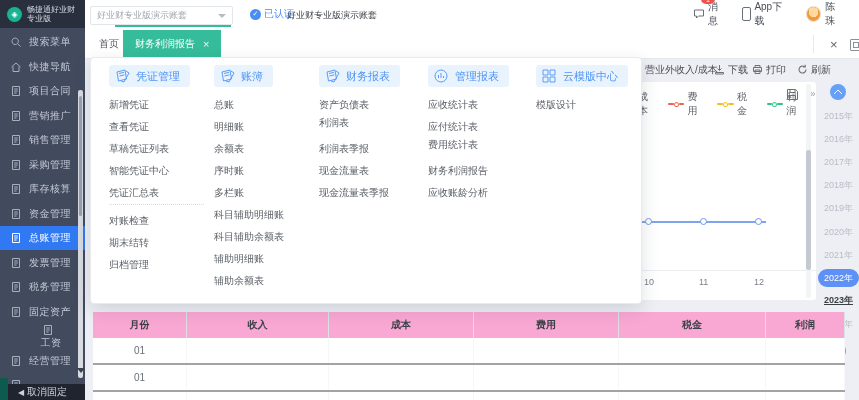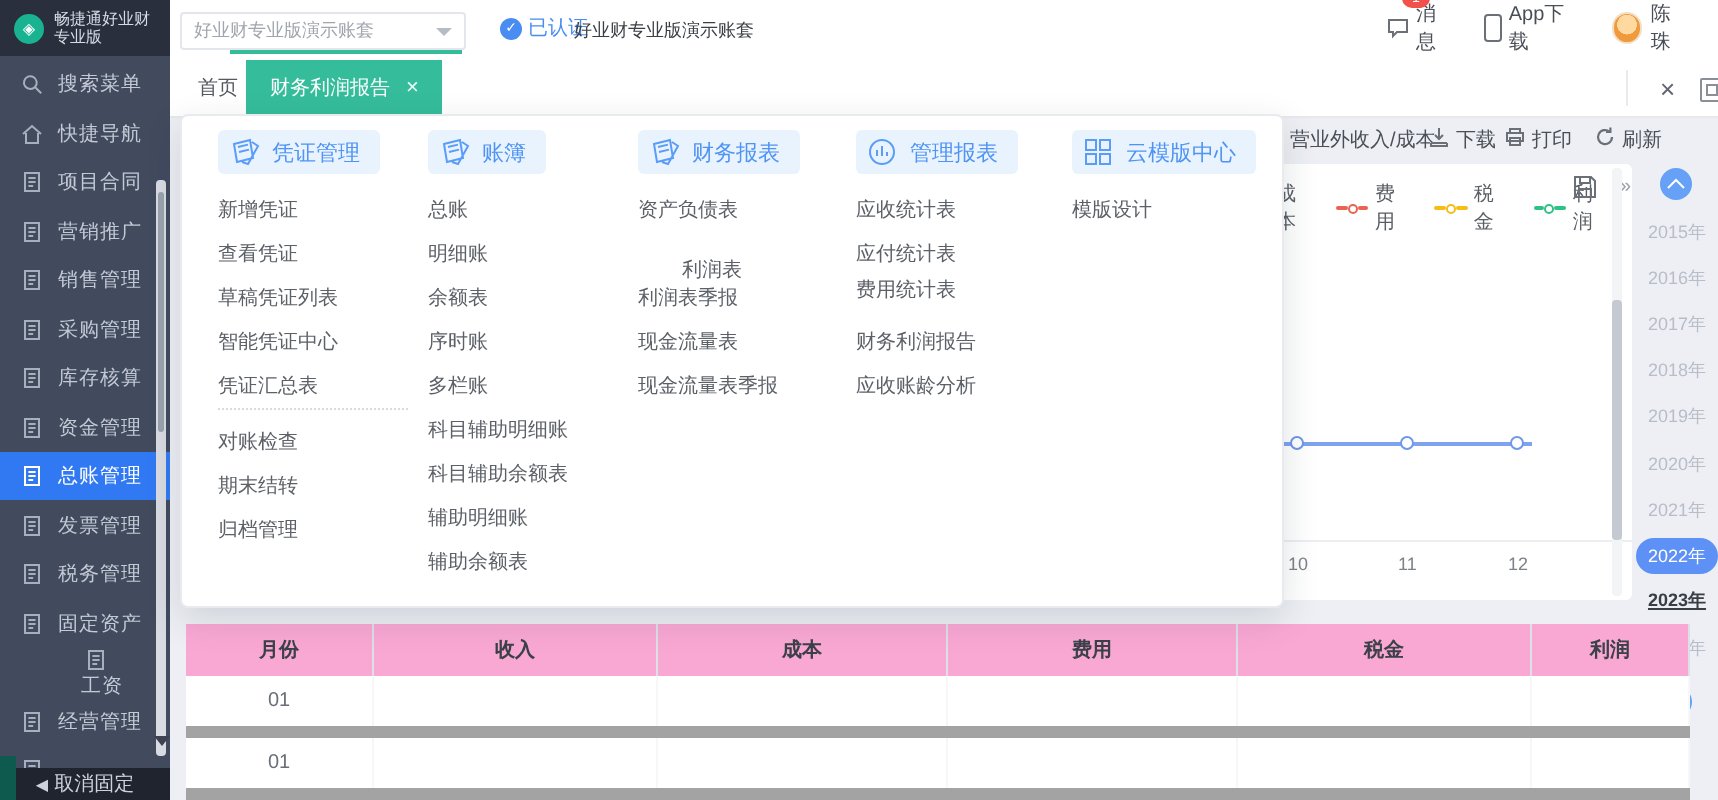--- a/index.html
+++ b/index.html
@@ -65,21 +65,21 @@
   
   .year-item{position:absolute;left:818px;width:41px;height:18px;display:flex;align-items:center;justify-content:center;font-size:9px;color:#b8bdc7;cursor:pointer;}
   .year-item.active{background:#5e91f5;color:#fff;border-radius:9px;}
   .year-item.hover{color:#3a3f45;font-weight:bold;}
   .year-btn{position:absolute;left:830px;width:16px;height:16px;border-radius:50%;background:#66a0f7;color:#fff;display:flex;align-items:center;justify-content:center;cursor:pointer;}
   .year-btn svg{display:block;}
   
   #table-card{left:93px;top:312px;width:752px;height:88px;background:#fff;overflow:hidden;}
   #thead{display:flex;height:26px;background:#f9a8d4;}
   .th{display:flex;align-items:center;justify-content:center;font-size:10px;color:#3c4048;font-weight:bold;border-right:1px solid #dde0e7;box-sizing:border-box;}
-  .tr{display:flex;height:25px;border-bottom:6px solid #a3a3a3;}
+  .tr{display:flex;height:25px;border-bottom:2px solid #a3a3a3;}
   .td{display:flex;align-items:center;justify-content:center;font-size:10px;color:#6a6f77;border-right:1px solid #f6f7f9;box-sizing:border-box;}
   
   #megamenu{left:90px;top:57px;width:550px;height:245px;background:#fff;border:1px solid #e8eaee;border-radius:4px;box-shadow:0 6px 18px rgba(30,40,60,.14);}
   .menu-header{position:absolute;top:7px;display:inline-flex;align-items:center;background:#e9f3fe;border-radius:3px;padding:3px 10px 3px 4px;cursor:default;}
   .menu-htext{color:#4f94f4;font-size:11px;margin-left:5px;white-space:nowrap;}
   .menu-item{position:absolute;font-size:10px;color:#5c6168;white-space:nowrap;cursor:pointer;}
   .menu-divider{position:absolute;border-top:1px dotted #d8dbe0;width:95px;}
 </style>
 </head>
 <body>
@@ -427,21 +427,21 @@
       <div class="menu-item" style="left: 123px; top: 216px;">辅助余额表</div>
       <div class="menu-header" style="left: 228px;">
         <span style="display: inline-flex;">
           <svg width="18" height="16" viewBox="0 0 18 16">
             <path d="M4 4l8-2 1.5 9-8 2zM6 5.5l5-1.2M6.5 8l5-1.2M13 3l3 2-5 9-3-1" fill="none" stroke="#5a9cf8" stroke-width="1"></path>
           </svg>
         </span>
         <span class="menu-htext">财务报表</span>
       </div>
       <div class="menu-item" style="left: 228px; top: 40px;">资产负债表</div>
-      <div class="menu-item" style="left: 228px; top: 70px; margin-left: 22px;">利润表</div>
+      <div class="menu-item" style="left: 228px; top: 58px;">利润表</div>
       <div class="menu-item" style="left: 228px; top: 84px;">利润表季报</div>
       <div class="menu-item" style="left: 228px; top: 106px;">现金流量表</div>
       <div class="menu-item" style="left: 228px; top: 128px;">现金流量表季报</div>
       <div class="menu-header" style="left: 337px;">
         <span style="display: inline-flex;">
           <svg width="18" height="16" viewBox="0 0 18 16">
             <path d="M9 2a6 6 0 1 0 0 12 6 6 0 0 0 0-12" fill="none" stroke="#5a9cf8" stroke-width="1"></path>
             <path d="M6.5 10v-3M9 10v-5M11.5 10v-2" fill="none" stroke="#5a9cf8" stroke-width="1"></path>
           </svg>
         </span>

